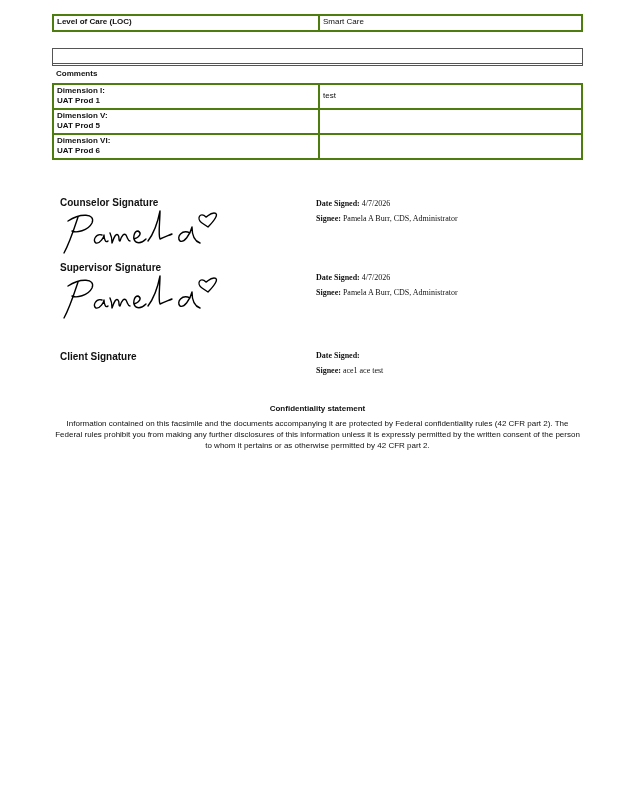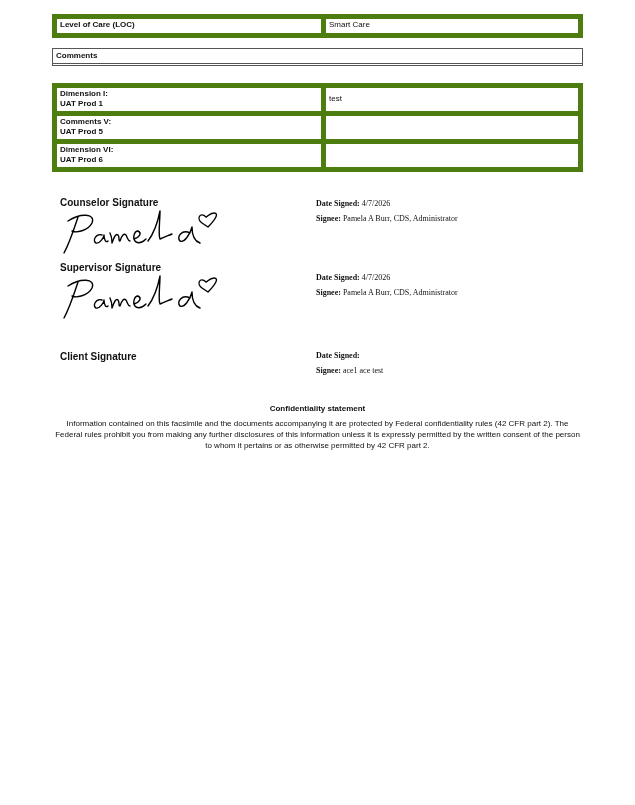--- a/index.html
+++ b/index.html
@@ -1,25 +1,25 @@
 <!DOCTYPE html>
 <html><head>
 <meta charset="utf-8">
 <style>
   html, body { margin:0; padding:0; background:#ffffff; }
   body { width:635px; height:805px; position:relative; overflow:hidden;
          font-family:"Liberation Sans", sans-serif; color:#111; font-size:8px; }
   table.grid { position:absolute; left:52px; width:531px; border-collapse:collapse; }
-  table.grid td { border:5px solid #4d7c0f; padding:1px 3px; font-size:8px; vertical-align:top; line-height:10px; }
+  table.grid td { border:2px solid #4d7c0f; padding:1px 3px; font-size:8px; vertical-align:top; line-height:10px; }
   table.grid td.lbl { font-weight:bold; width:258px; }
   #top-table { top:14px; }
   #top-table td { height:12px; }
   #comments { position:absolute; left:52px; top:48px; width:529px; height:14px;
               border:1px solid #555; border-bottom:3px double #555; }
-  #comments span { position:absolute; left:3px; top:2px; font-weight:bold; font-size:8px; }
+  #comments span { position:absolute; left:3px; top:20px; font-weight:bold; font-size:8px; }
   #dim-table { top:83px; }
   #dim-table td { height:21px; }
   .sig-block { position:absolute; left:60px; width:240px; }
   .sig-label { font-weight:bold; font-size:10px; }
   .sig-svg { position:absolute; left:0; top:10px; }
   .meta { position:absolute; left:316px; font-size:8px; line-height:15px;font-family:Liberation Serif, serif; }
   .meta b { font-weight:bold; }
   #conf-title { position:absolute; left:0; width:635px; top:404px; text-align:center; font-weight:bold; font-size:8px; }
   #conf-body { position:absolute; left:54px; width:527px; top:418px; text-align:center; font-size:8px; line-height:11px; }
 </style>
@@ -45,21 +45,21 @@
     <td class="lbl">
           <div>Dimension I:</div>
           <div>UAT Prod 1</div>
         </td>
     <td>
           <div style="margin-top:5px">test</div>
         </td>
   </tr>
   <tr>
     <td class="lbl">
-          <div>Comments V:</div>
+          <div>Dimension V:</div>
           <div>UAT Prod 5</div>
         </td>
     <td></td>
   </tr>
   <tr>
     <td class="lbl">
           <div>Dimension VI:</div>
           <div>UAT Prod 6</div>
         </td>
     <td></td>

